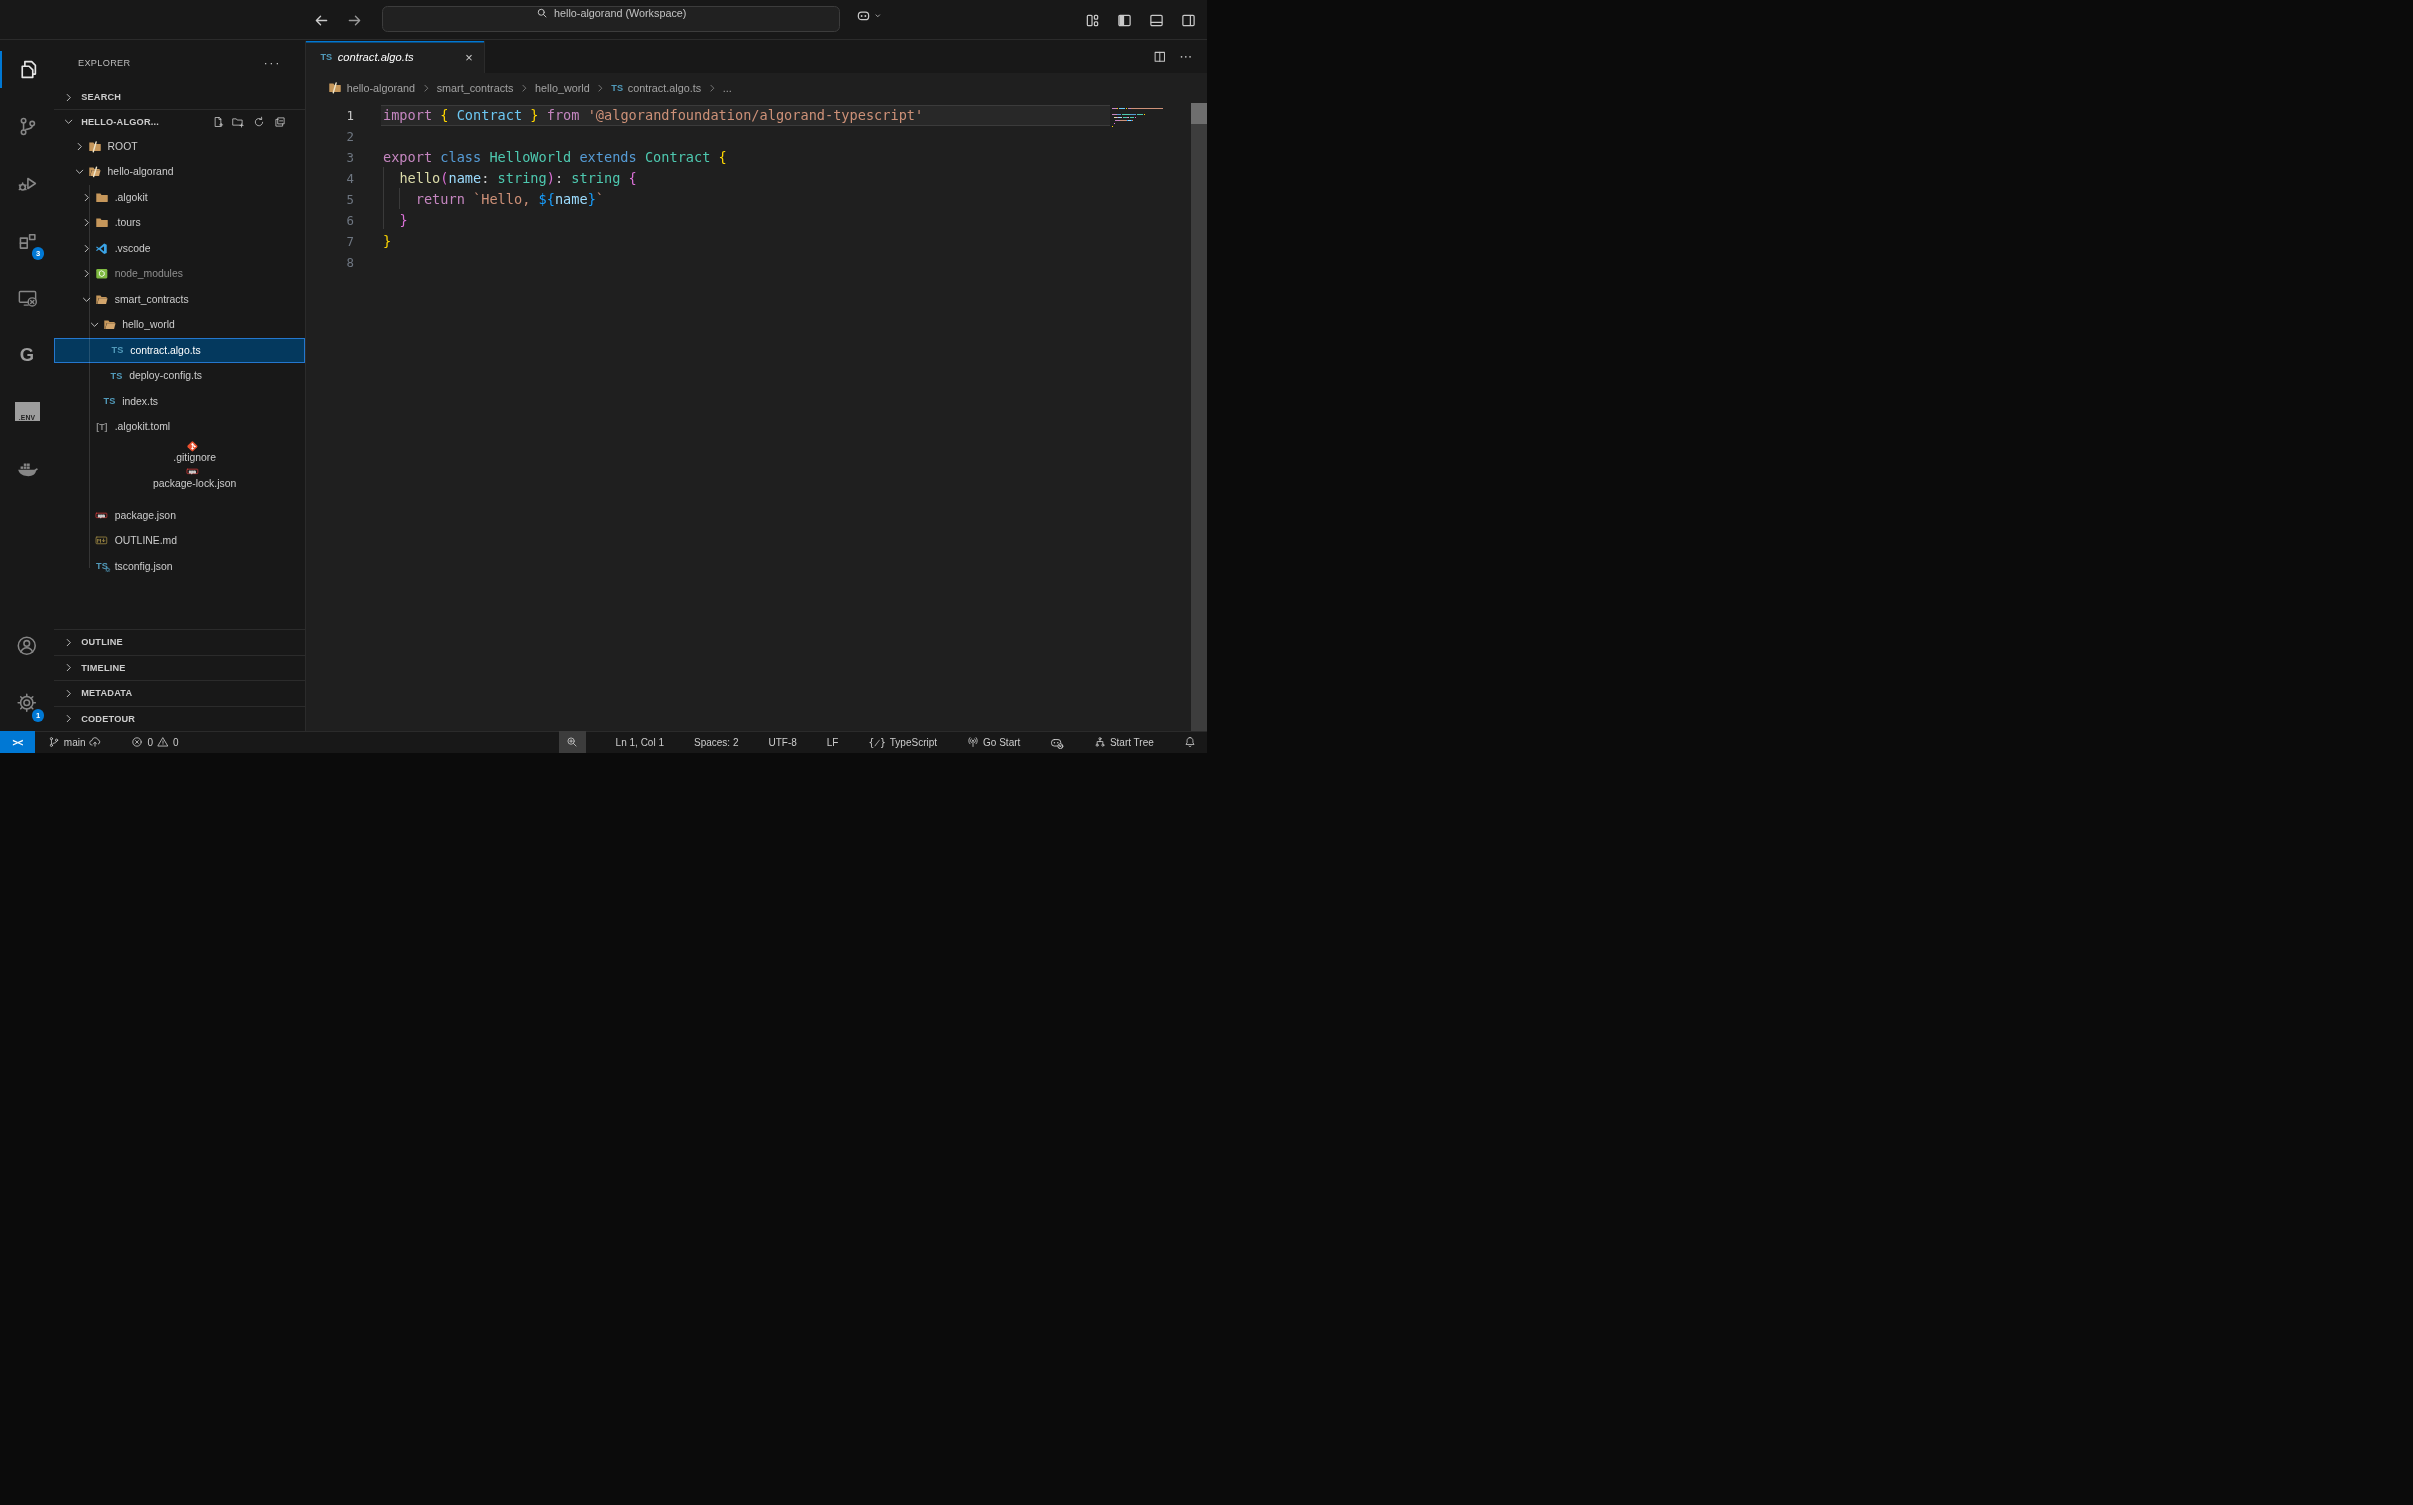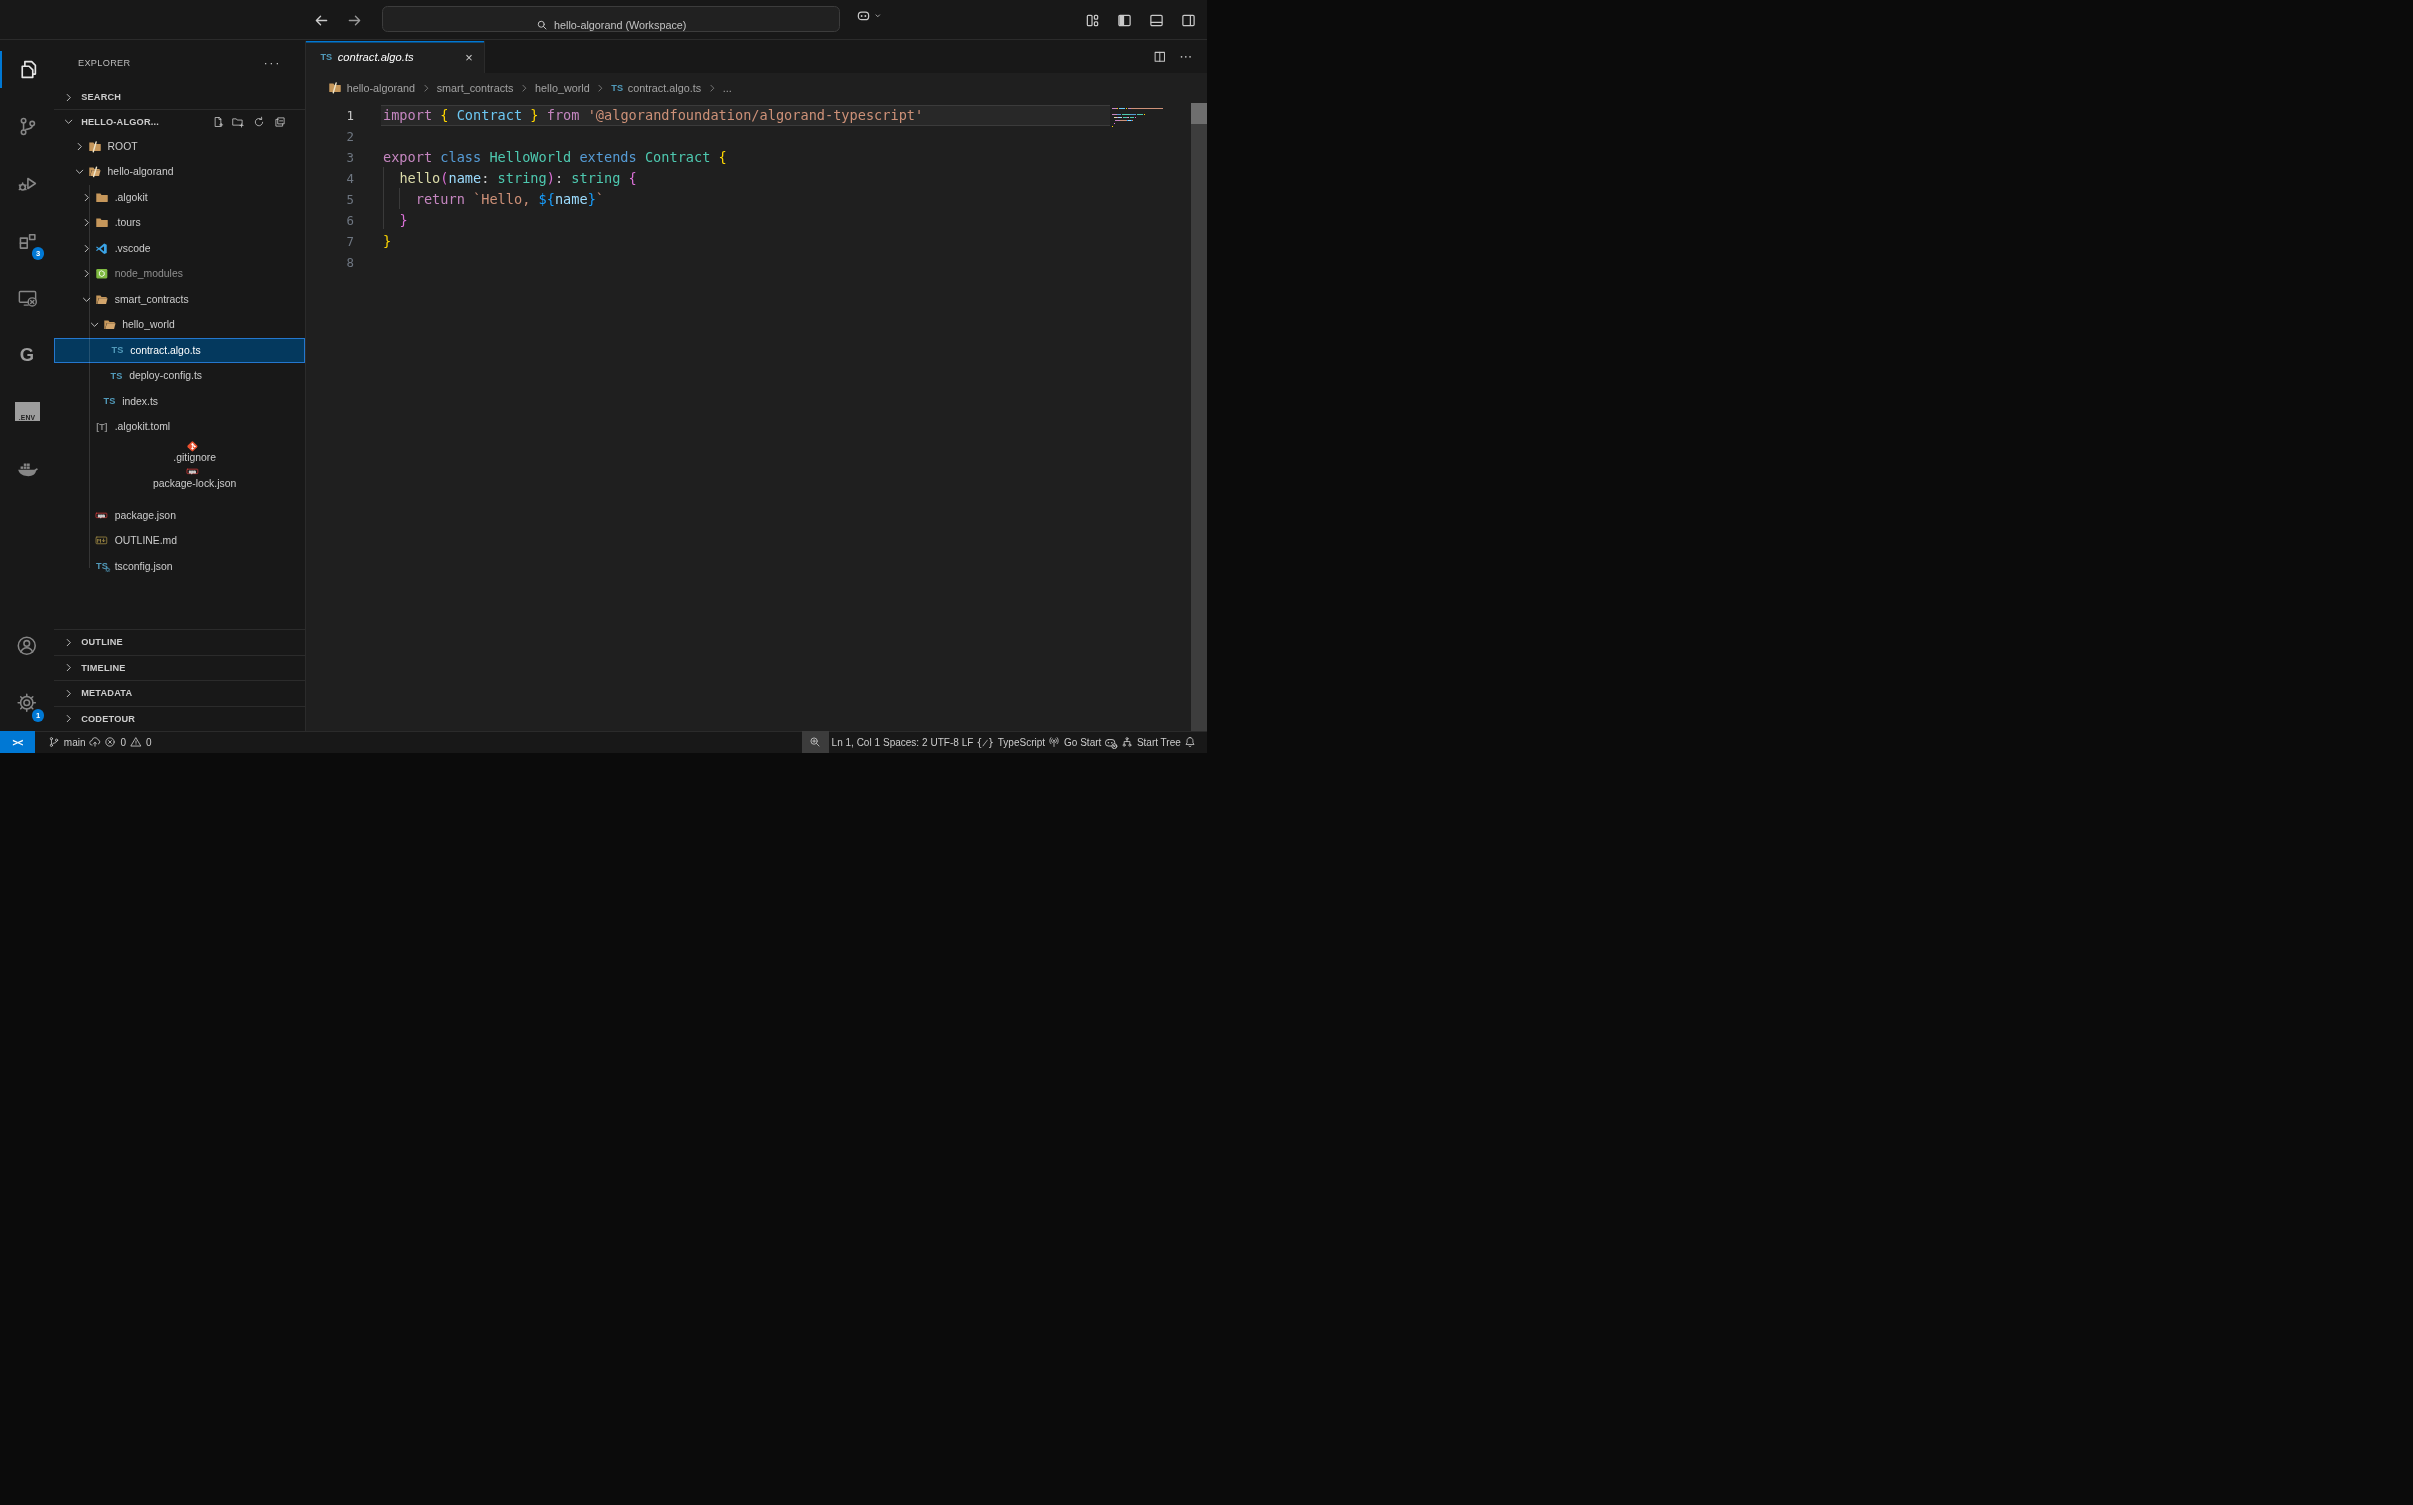--- a/index.html
+++ b/index.html
@@ -8,21 +8,21 @@
     font-family:"Liberation Sans",sans-serif;color:#cccccc;-webkit-font-smoothing:antialiased;}
   svg{display:block;}
   .ic{display:inline-flex;align-items:center;justify-content:center;}
 
   
   .titlebar{position:absolute;left:0;top:0;width:100%;height:40px;background:#181818;border-bottom:0.8px solid #2b2b2b;}
   .nav-arrows{position:absolute;left:314px;top:0;height:40px;display:flex;align-items:center;gap:17.6px;}
   .nav-btn{color:#cccccc;cursor:pointer;}
   .nav-btn.dim{color:#9a9a9a;}
   .command-center{position:absolute;left:382px;top:6.4px;width:458px;height:26px;background:#212121;
-    border:0.8px solid #3c3c3c;border-radius:5.6px;display:flex;align-items:flex-end;justify-content:center;gap:6.4px;
+    border:0.8px solid #3c3c3c;border-radius:5.6px;display:flex;align-items:flex-start;justify-content:center;gap:6.4px;
     color:#c3c3c3;font-size:10.8px;cursor:pointer;}
   .copilot-pill{position:absolute;left:856px;top:8px;display:flex;align-items:center;gap:2.4px;color:#c9c9c9;cursor:pointer;}
   .layout-controls{position:absolute;right:11.2px;top:0;height:40px;display:flex;align-items:center;gap:17px;color:#c9c9c9;}
   .layout-controls .ic{cursor:pointer;}
 
   
   .main{position:absolute;top:41px;left:0;width:100%;height:690px;display:flex;}
   .activitybar{width:54px;background:#181818;display:flex;flex-direction:column;align-items:stretch;flex:none;}
   .ab-item{position:relative;height:57px;display:flex;align-items:center;justify-content:center;color:#868686;cursor:pointer;}
   .ab-item.active{color:#e7e7e7;}
@@ -80,21 +80,21 @@
   .mm-line{height:1.6px;margin-bottom:1.4px;display:flex;}
   .mm-line span{height:1.6px;display:inline-block;}
   .vscrollbar{position:absolute;right:0;top:0;bottom:0;width:16px;background:rgba(110,110,110,.38);cursor:pointer;}
   .vscrollbar::before{content:"";position:absolute;top:0;left:0;right:0;height:21px;background:rgba(170,170,170,.45);}
 
   
   .statusbar{position:absolute;left:0;bottom:0;width:100%;height:22.3px;background:#181818;border-top:0.8px solid #2b2b2b;
     display:flex;align-items:center;font-size:10px;color:#cccccc;}
   .remote-block{width:35px;height:22.3px;background:#0078d4;color:#fff;display:flex;align-items:center;justify-content:center;
     font-family:"DejaVu Sans Mono",monospace;font-weight:bold;font-size:9.6px;cursor:pointer;flex:none;letter-spacing:-0.8px;}
-  .sb-items{display:flex;align-items:center;gap:3px;margin-left:12.8px;justify-content:space-between;}
+  .sb-items{display:flex;align-items:center;gap:30px;margin-left:12.8px;justify-content:space-between;}
   .sb-items.right{margin-left:auto;margin-right:11.2px;}
   .status-item{display:flex;align-items:center;gap:4px;cursor:pointer;white-space:nowrap;}
   .status-item.boxed{background:#3c3c3c;height:22.3px;padding:0 7.2px;}
 </style>
 </head>
 <body>
 
 <div class="window">
 
   <header class="titlebar">

